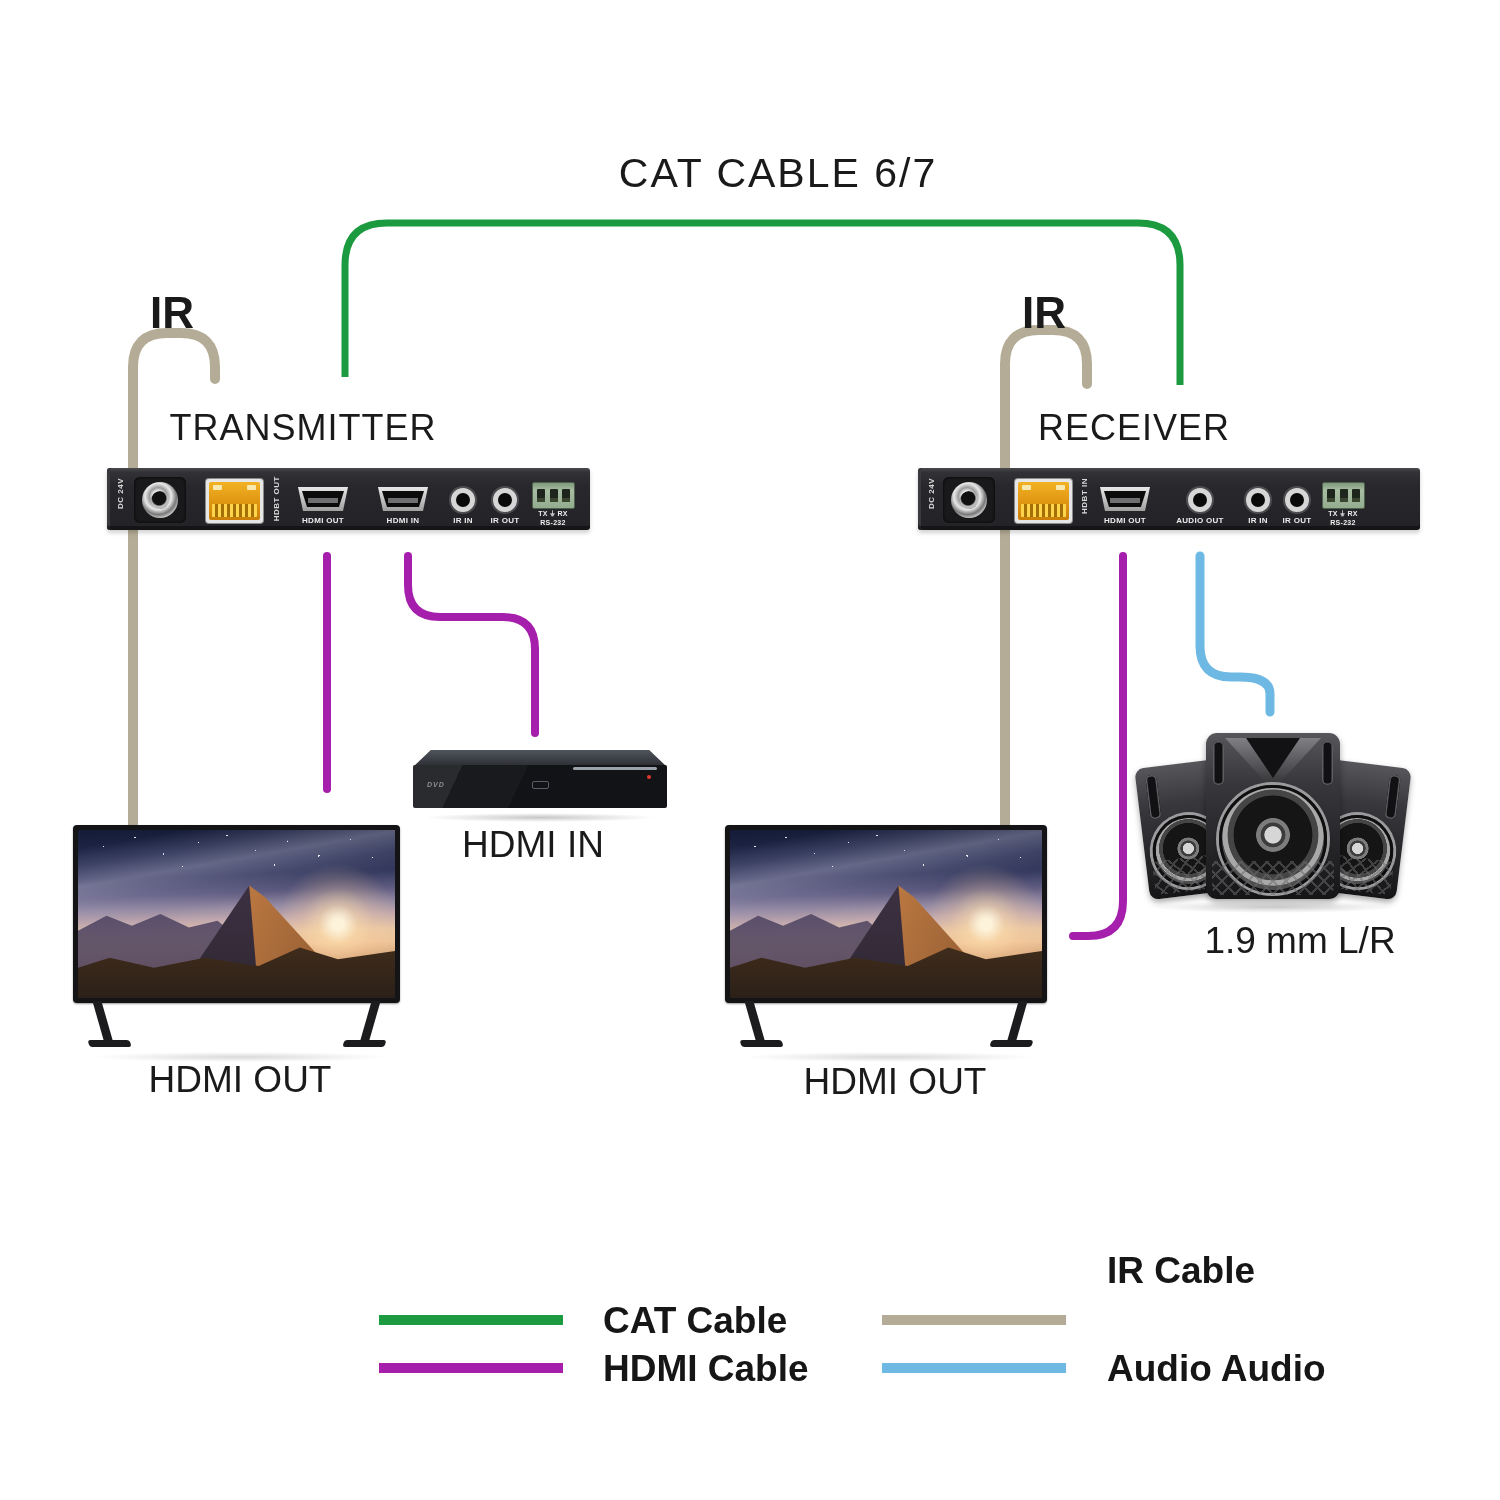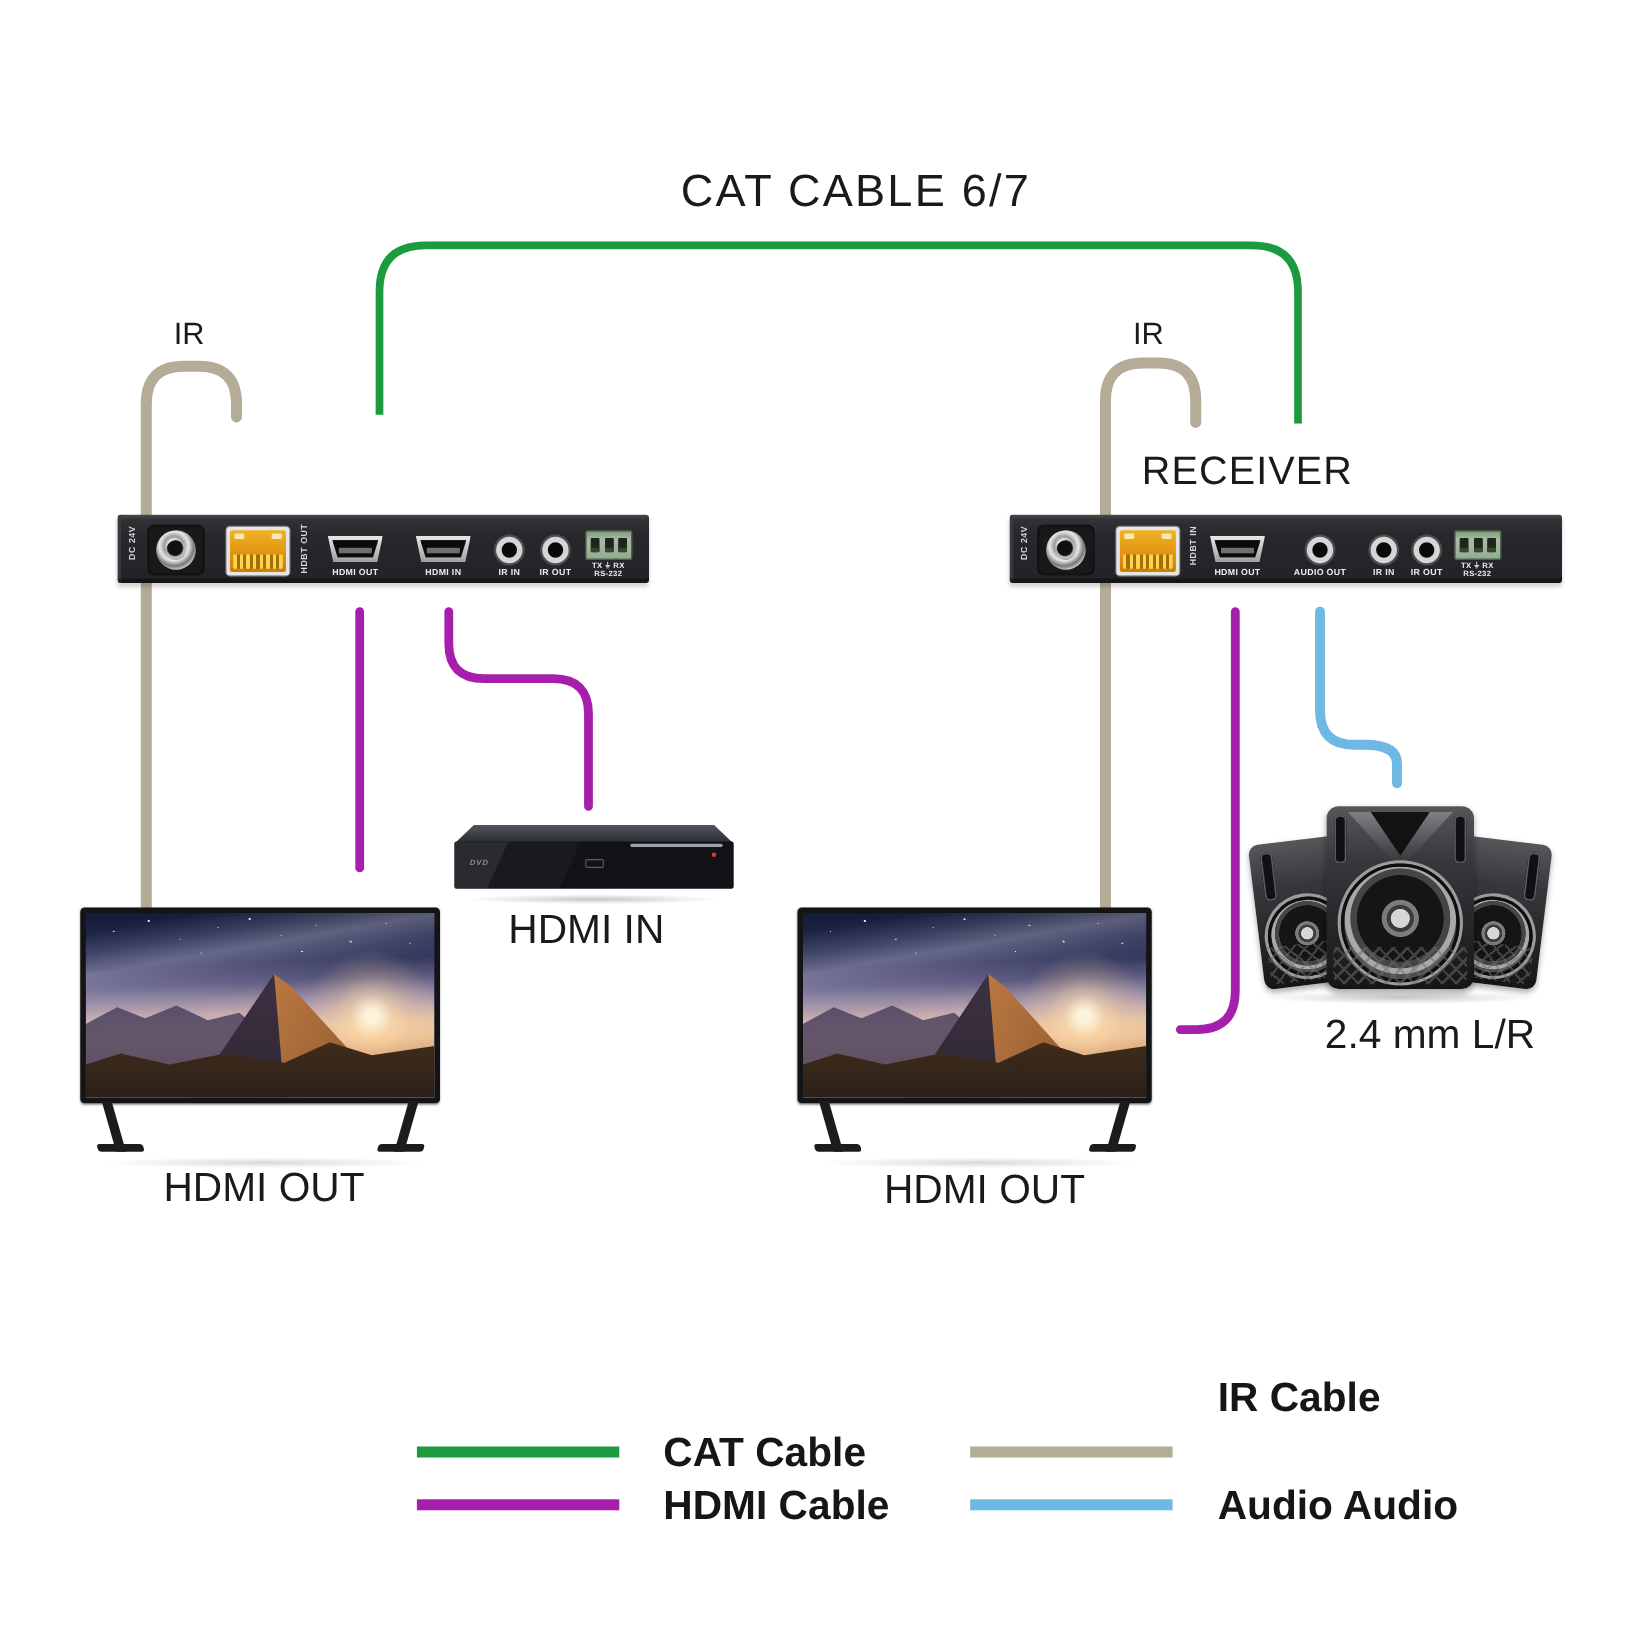--- a/index.html
+++ b/index.html
@@ -6,21 +6,21 @@
   body { background:#ffffff; font-family:"Liberation Sans", sans-serif; }
   #canvas { position:relative; width:1500px; height:1500px; background:#ffffff; overflow:hidden; }
 
   .abs { position:absolute; }
   .txt { color:#1a1a1a; font-family:"Liberation Sans", sans-serif; }
   .center-x { transform:translateX(-50%);text-align:center; }
 
   
   .title { top:150px; left:778px; font-size:41px; letter-spacing:2px; white-space:nowrap; }
   .dev-label { top:407px; font-size:36px; letter-spacing:1px; white-space:nowrap; }
-  .ir-label { top:288px; font-size:28px; }
+  .ir-label { top:288px; font-size:44px;font-weight:bold; }
   .big-label { font-size:37px; white-space:nowrap; }
 
   
   svg.cables { left:0; top:0; }
 
   
   .badge { left:652px; top:260px; width:266px; height:138px; border-radius:36px; background:#3b96ee; }
   .tx-circle { position:absolute; left:18px; top:25px; width:88px; height:88px; border-radius:50%;
                background:#ffffff; display:flex; align-items:center; justify-content:center;
                color:#3b96ee; font-size:46px; }
@@ -156,20 +156,21 @@
     <path fill="none" stroke-width="7" stroke-linecap="butt" d="M345,377 L345,265 Q345,223 387,223 L1138,223 Q1180,223 1180,265 L1180,385" stroke="#1c9a3f"></path>
     <path fill="none" stroke-width="8" stroke-linecap="round" d="M327,556 L327,789" stroke="#a61eac"></path>
     <path fill="none" stroke-width="8" stroke-linecap="round" d="M408,556 L408,585 Q408,617 440,617 L503,617 Q535,617 535,649 L535,733" stroke="#a61eac"></path>
     <path fill="none" stroke-width="8" stroke-linecap="round" d="M1123,556 L1123,901 Q1123,936 1088,936 L1073,936" stroke="#a61eac"></path>
     <path fill="none" stroke-width="9" stroke-linecap="round" d="M1200,556 L1200,646 Q1200,677 1231,677 L1240,677 Q1270,677 1270,694 L1270,712" stroke="#6db9e3"></path>
   </svg>
 
 
   <div class="abs txt ir-label center-x" style="left:172px;">IR</div>
   <div class="abs txt ir-label center-x" style="left:1044px;">IR</div>
+  <div class="abs txt dev-label center-x" style="left:303px;">TRANSMITTER</div>
   <div class="abs txt dev-label center-x" style="left:1134px;">RECEIVER</div>
 
   <div class="abs panel" style="left:107px; width:483px;">
     <div class="vlabel" style="left:9px; top:10px;">DC 24V</div>
     <div class="dc-housing" style="left:27px; top:9px;"></div>
     <div class="dc-jack" style="left:35px; top:14px;"></div>
     <div class="rj45" style="left:99px; top:11px; width:57px; height:44px;">
       <div class="rj45-inner">
         <div class="rj45-tab" style="left:4px;"></div>
         <div class="rj45-tab" style="right:4px;"></div>
@@ -289,21 +290,21 @@
       <div class="grill"></div>
     </div>
     <div class="cab cab-center">
       <div class="slot" style="left:7px;"></div>
       <div class="slot" style="right:7px;"></div>
       <div class="horn"></div>
       <div class="woofer" style="left:13px; top:52px; width:108px; height:108px;"></div>
       <div class="grill"></div>
     </div>
   </div>
-  <div class="abs txt big-label center-x" style="left:1300px; top:920px;">2.4 mm L/R</div>
+  <div class="abs txt big-label center-x" style="left:1300px; top:920px;">1.9 mm L/R</div>
 
   <div class="abs swatch" style="left: 379px; top: 1315px; background: rgb(28, 154, 63);"></div>
   <div class="abs legend-label" style="left:603px; top:1300px;">CAT Cable</div>
   <div class="abs swatch" style="left: 379px; top: 1363px; background: rgb(166, 30, 172);"></div>
   <div class="abs legend-label" style="left:603px; top:1348px;">HDMI Cable</div>
   <div class="abs swatch" style="left: 882px; top: 1315px; background: rgb(180, 172, 150);"></div>
   <div class="abs legend-label" style="left:1107px; top:1250px;">IR Cable</div>
   <div class="abs swatch" style="left: 882px; top: 1363px; background: rgb(109, 185, 227);"></div>
   <div class="abs legend-label" style="left:1107px; top:1348px;">Audio Audio</div>
 

